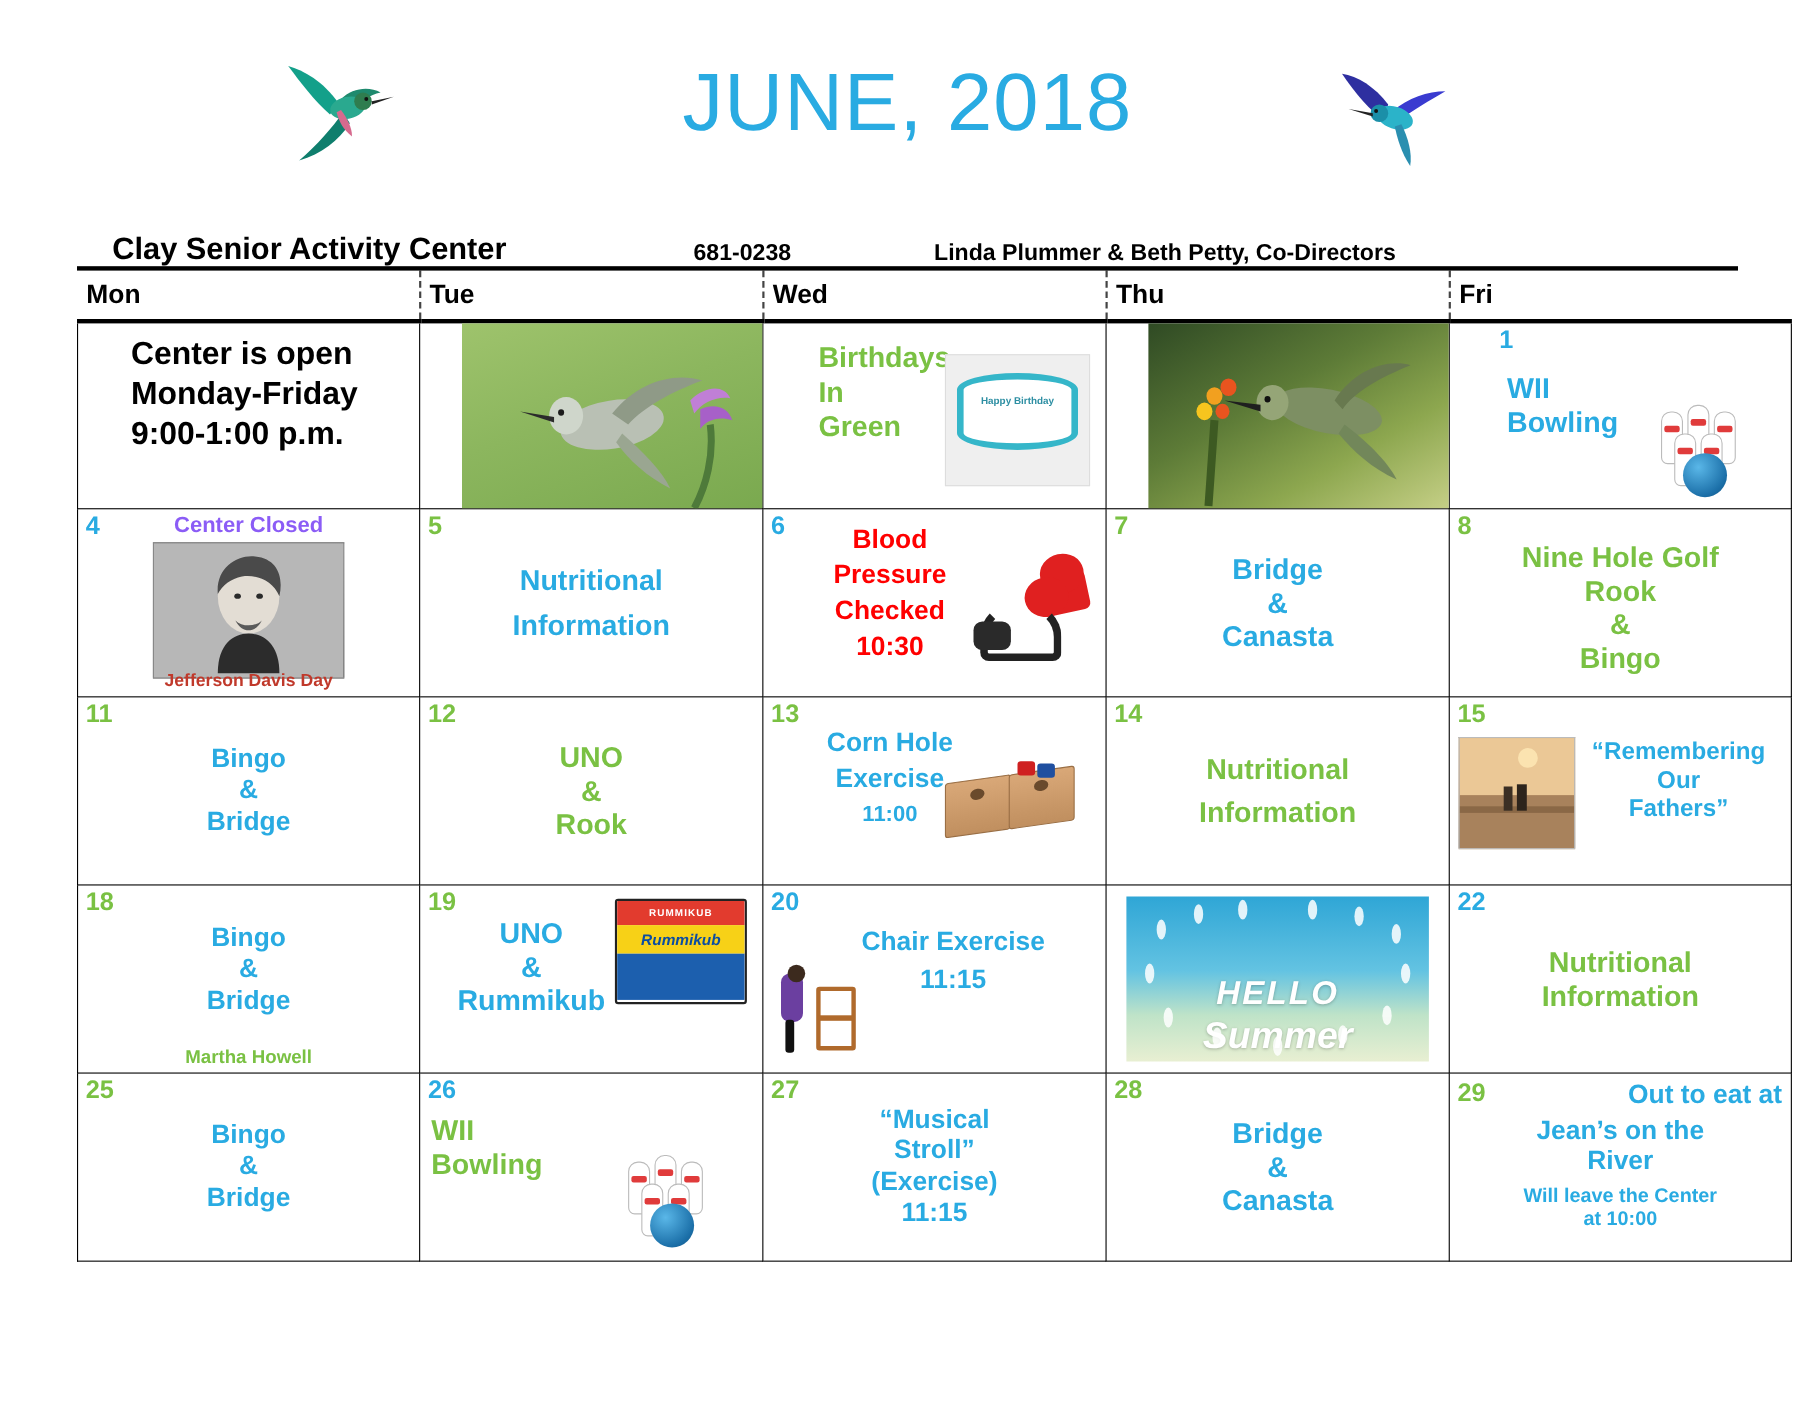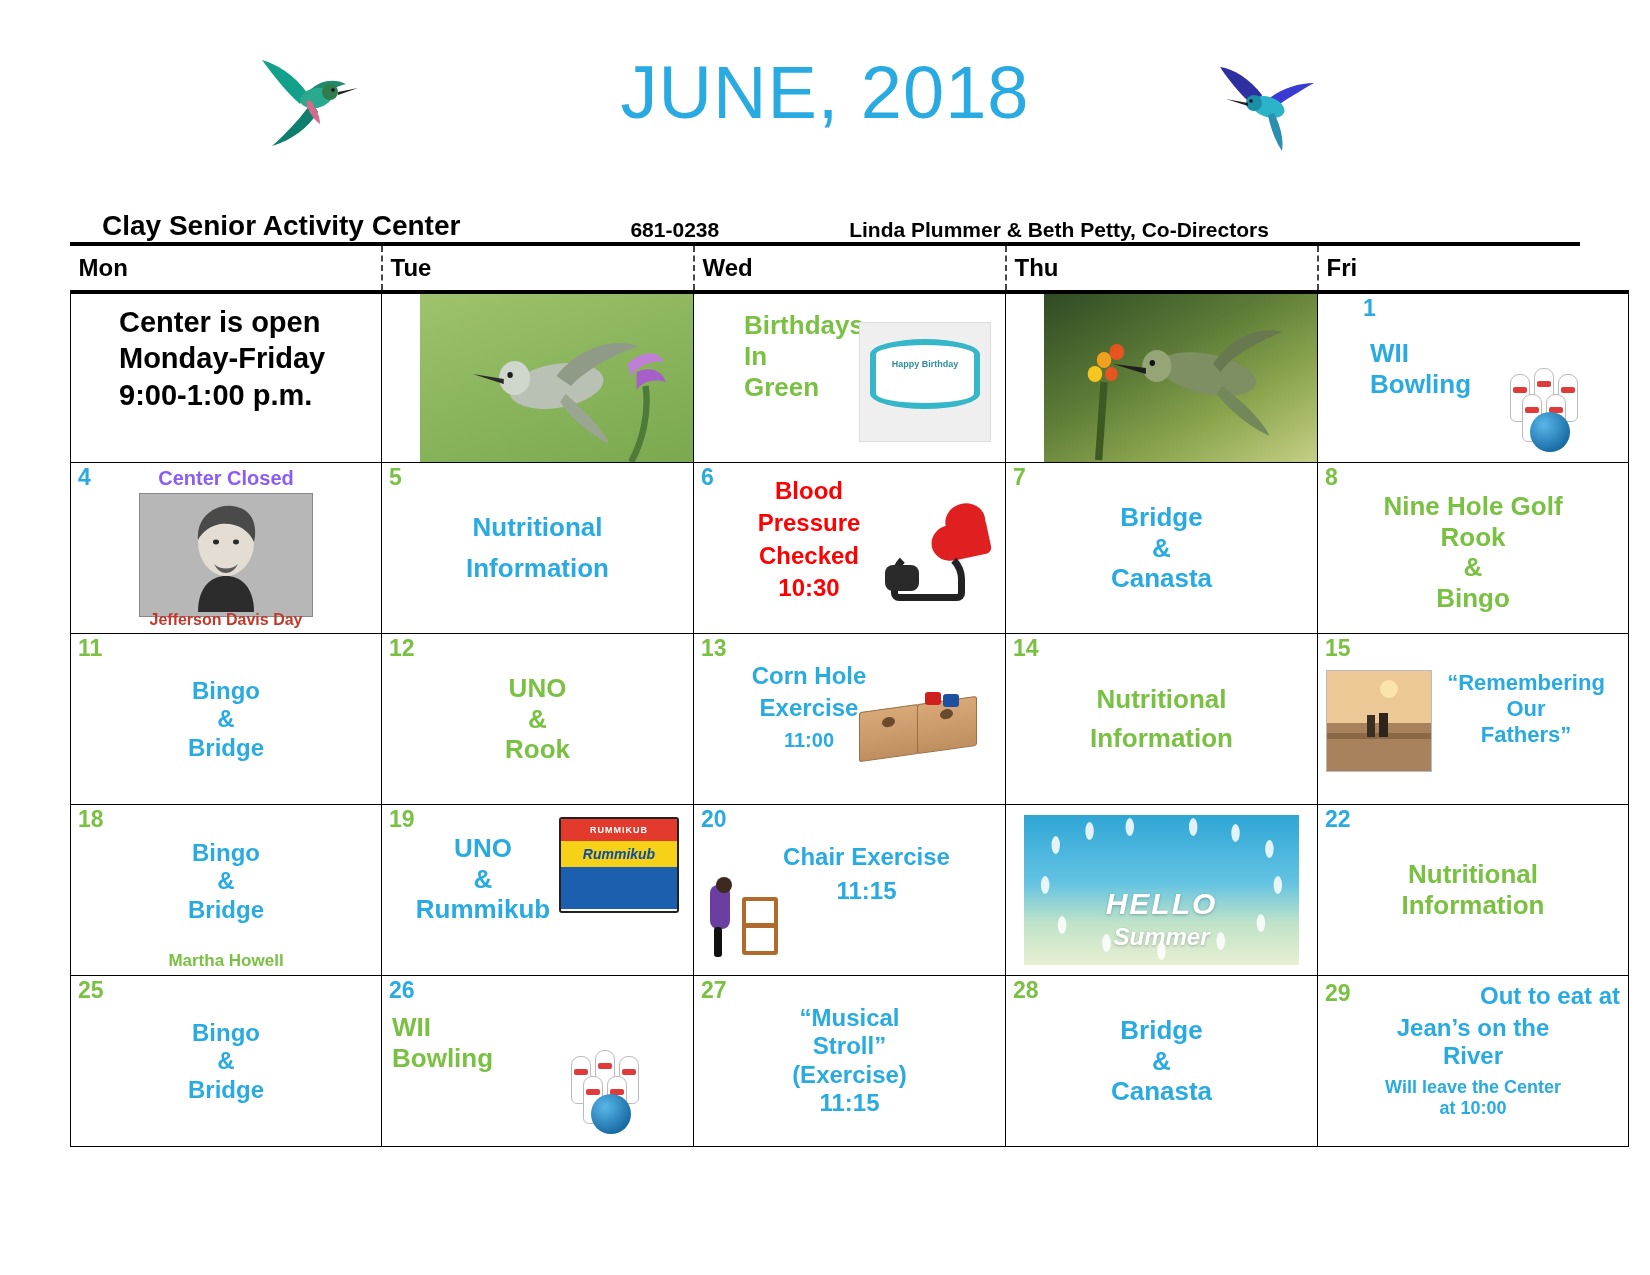--- a/index.html
+++ b/index.html
@@ -403,21 +403,21 @@
     left: 0; right: 0; top: 48px;
     text-align: center;
     color: #ffffff;
     font-family: Liberation Sans, sans-serif;
     font-style: italic;
     font-weight: bold;
     text-shadow: 0 1px 3px rgba(0,0,0,.25);
     margin-top: 24px;
   }
   .hs1 { font-size: 30px; letter-spacing: 2px; }
-  .hs2 { font-size: 24px; margin-top: 2px; }
+  .hs2 { font-size: 34px; margin-top: 2px; }
 
   
   .fathers-photo {
     position: absolute;
     left: 8px;
     top: 36px;
     width: 104px;
     height: 100px;
     background: linear-gradient(180deg, #d9b98a 0%, #c79a6b 40%, #7e6348 100%);
     border: 1px solid #bbb;

